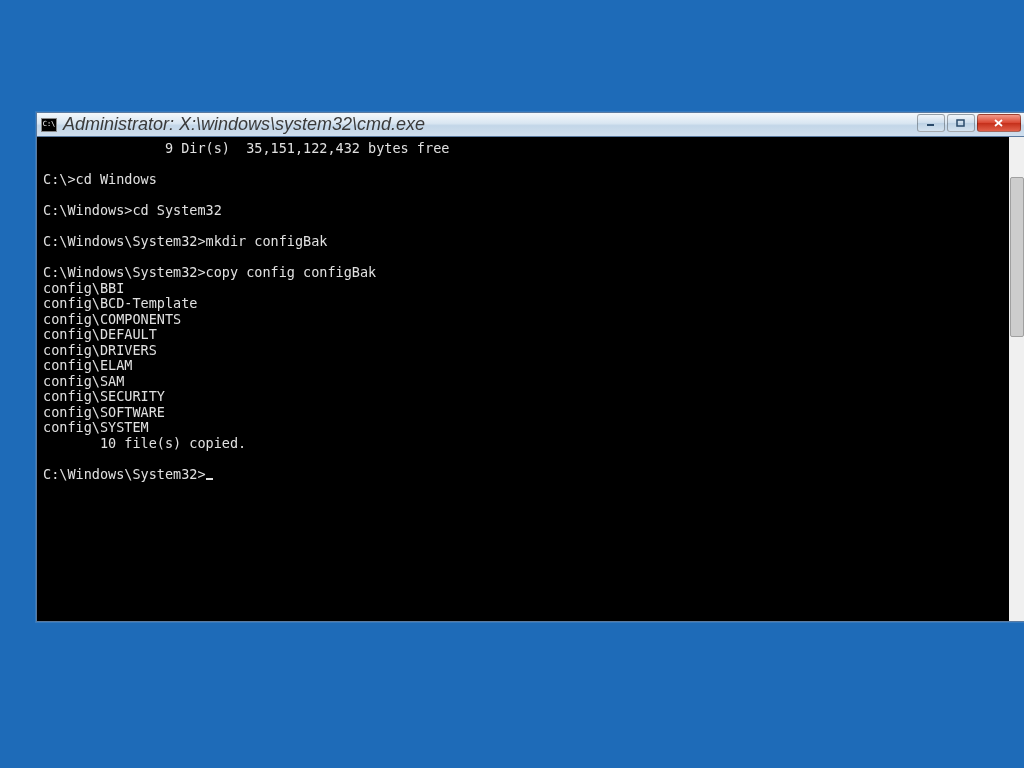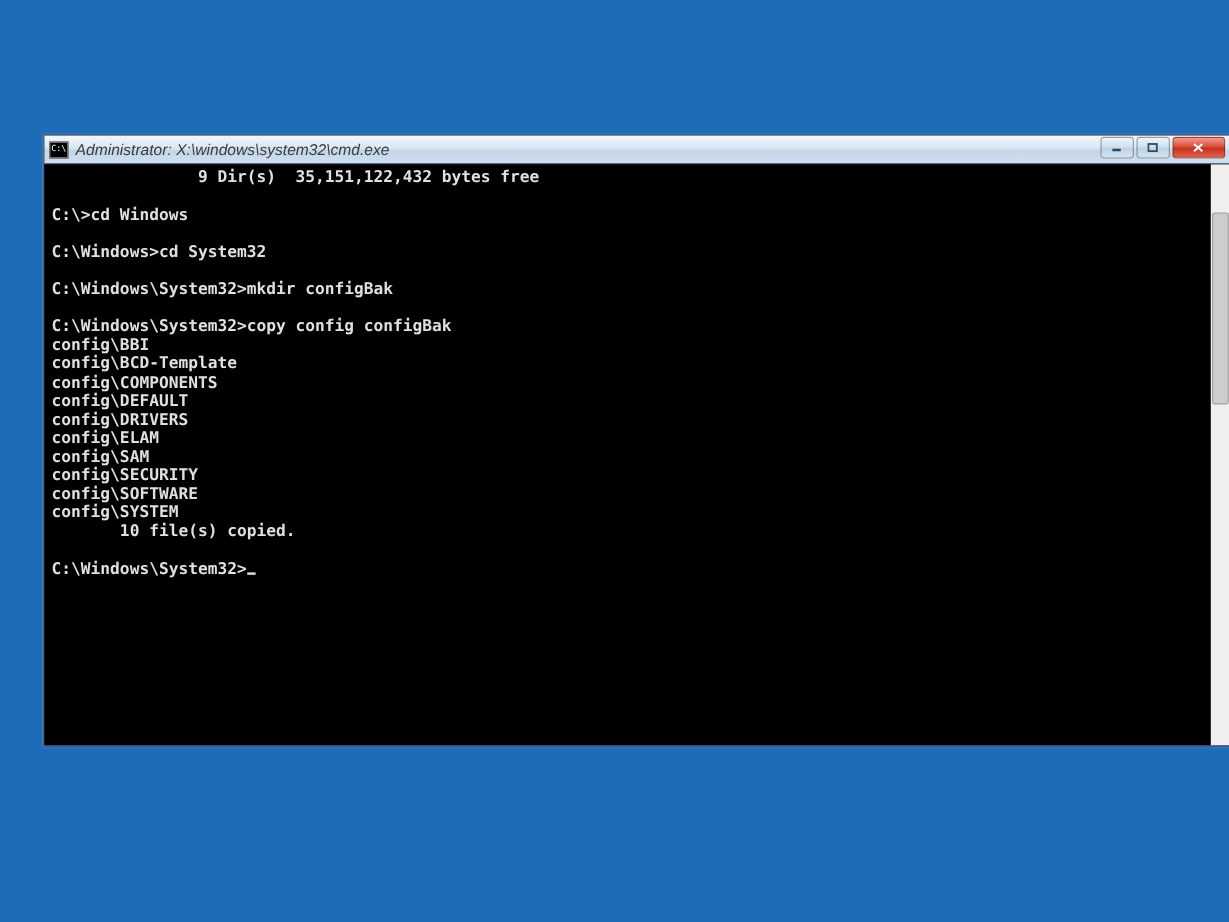--- a/index.html
+++ b/index.html
@@ -41,21 +41,21 @@
       align-items: center;
       justify-content: center;
     }
     .titlebar-icon span {
       color: #fff;
       font-size: 7px;
       font-family: monospace;
       line-height: 1;
     }
     .titlebar-text {
-      font-size: 13px;
+      font-size: 18px;
       font-style: italic;
       color: #3a3a3a;
     }
     .win-controls {
       position: absolute;
       right: 4px;
       top: 1px;
       display: flex;
       gap: 2px;
     }
@@ -86,21 +86,20 @@
       flex: 1;
       background: #000;
       color: #e0e0e0;
       font-family: Consolas, "Lucida Console", monospace;
       font-size: 13.5px;
       line-height: 15.5px;
       padding: 4px 4px 4px 6px;
       white-space: pre;
       overflow: hidden;
       position: relative;
-      font-weight: bold;
     }
     .scrollbar {
       position: absolute;
       right: 0;
       top: 24px;
       bottom: 0;
       width: 16px;
       background: #f0f0f0;
     }
     .scroll-thumb {

